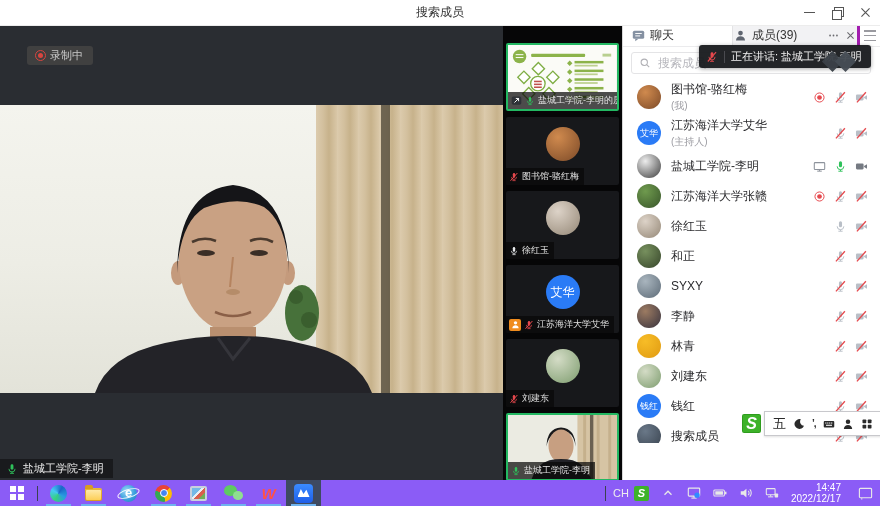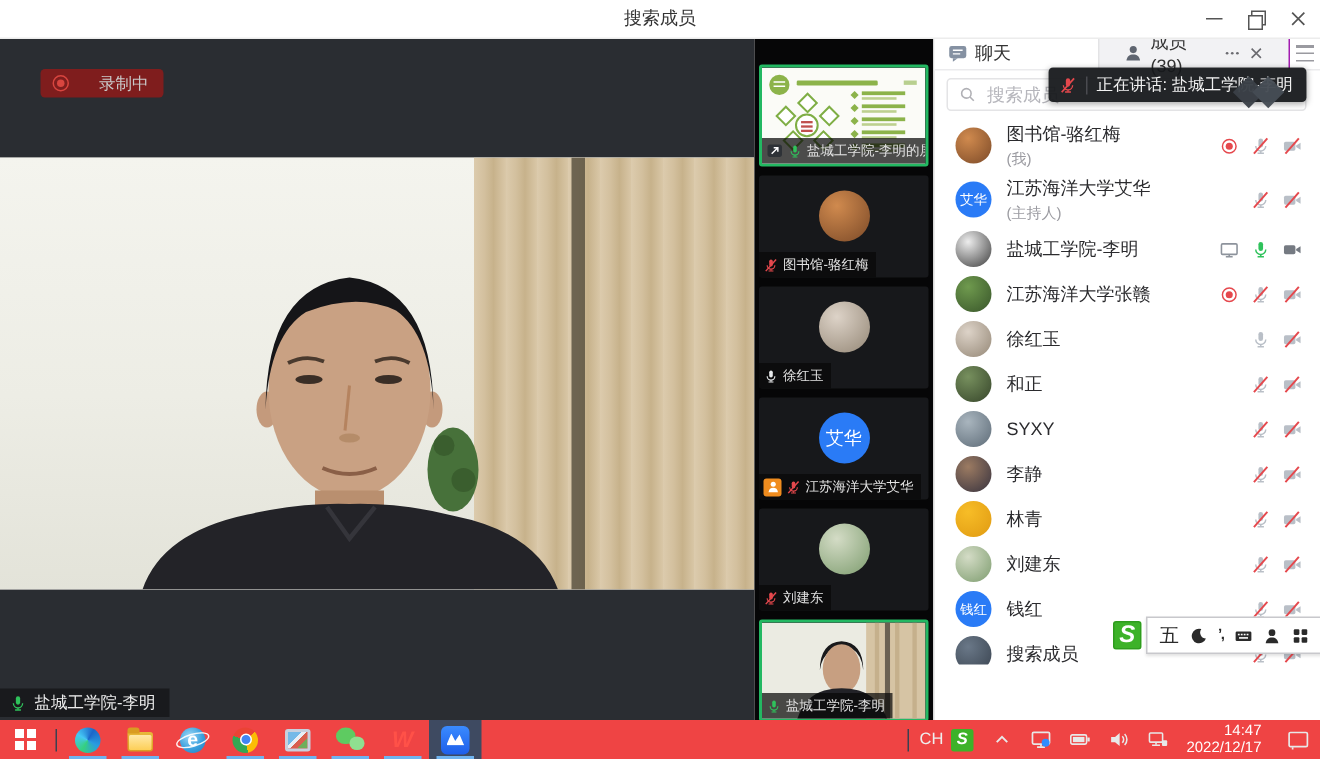--- a/index.html
+++ b/index.html
@@ -12,22 +12,22 @@
   .title{position:absolute;left:0;right:0;top:0;line-height:25px;text-align:center;font-size:12px;color:#333}
   .win-controls{position:absolute;right:8px;top:0;height:25px;display:flex;align-items:center;gap:15px;z-index:31}
   .wc{width:13px;height:13px;position:relative;cursor:default}
   .wc-min::after{content:"";position:absolute;left:1px;right:1px;top:6px;height:1.4px;background:#555}
   .wc-max::before{content:"";position:absolute;left:3px;top:1px;width:8px;height:8px;border:1.2px solid #555}
   .wc-max::after{content:"";position:absolute;left:1px;top:4px;width:8px;height:8px;border:1.2px solid #555;background:#fff}
   .wc-close svg{width:13px;height:13px}
 
   
   .stage{position:absolute;left:0;top:25px;width:503px;height:455px;background:#2a2d32;overflow:hidden}
-  .record-badge{position:absolute;left:27px;top:21px;height:19px;background:#7f1d1d;border-radius:3px;
-    display:flex;align-items:center;gap:20px;padding:0 10px 0 8px;color:#c9c9c9;font-size:11px;z-index:3}
+  .record-badge{position:absolute;left:27px;top:21px;height:19px;background:#404040;border-radius:3px;
+    display:flex;align-items:center;gap:4px;padding:0 10px 0 8px;color:#c9c9c9;font-size:11px;z-index:3}
   .rec-dot{width:9px;height:9px;border:1px solid #d8453f;border-radius:50%;position:relative;flex:none}
   .rec-dot::after{content:"";position:absolute;left:2px;top:2px;width:5px;height:5px;background:#d8453f;border-radius:50%}
   .video{position:absolute;left:0;top:80px;width:503px;height:288px;overflow:hidden;background:#eff0ea}
   .wall{position:absolute;inset:0;background:linear-gradient(180deg,#f4f4ee 0%,#ededE5 55%,#e3e3d9 100%)}
   .curtain{position:absolute;left:316px;top:0;width:187px;height:100%;
     background:repeating-linear-gradient(90deg,#dccbad 0px,#d3c09e 7px,#c7b28b 13px,#d9c7a7 21px)}
   .curtain-seam{position:absolute;left:381px;top:0;width:9px;height:100%;background:#544c3c;opacity:.8}
   .person-svg{position:absolute;inset:0;width:503px;height:288px}
   .speaker-label{position:absolute;left:0;bottom:2px;height:19px;background:rgba(22,22,25,.82);
     display:flex;align-items:center;gap:5px;padding:0 9px 0 6px;color:#ececec;font-size:11px;z-index:5}
@@ -46,21 +46,21 @@
   .t-host{width:12px;height:12px;background:#f08c1e;border-radius:2px;display:flex;align-items:center;justify-content:center;flex:none}
   .t-host svg{width:9px;height:9px}
   .t-fill{position:absolute;inset:0}
 
   
   .panel{position:absolute;left:622px;top:25px;width:258px;height:455px;background:#fff;border-left:1px solid #d8d8d8;box-sizing:border-box}
   .ptabs{position:absolute;left:0;top:0;width:100%;height:21px;border-bottom:1px solid #ebebed;background:#fff}
   .tab{display:flex;align-items:center;gap:5px;font-size:12px;color:#333}
   .tab-chat{position:absolute;left:9px;top:0;height:21px}
   .tab-members{position:absolute;left:109px;top:0;width:128px;height:21px;background:#f2f2f4;
-    border-left:1px solid #e3e3e5;border-right:1px solid #a21caf;padding:0 16px;box-sizing:border-box}
+    border-left:1px solid #e3e3e5;border-right:3px solid #a21caf;padding:0 1px;box-sizing:border-box}
   .tab-ic{width:13px;height:13px}.tab-ic svg{width:13px;height:13px}
   .tab-spacer{flex:1}
   .tab-btn{width:12px;height:12px;display:flex;align-items:center;justify-content:center}
   .tab-btn svg{width:11px;height:11px}
   .tab-handle{position:absolute;right:4px;top:5px;width:12px;height:11px;display:flex;flex-direction:column;justify-content:space-between}
   .tab-handle i{height:1.5px;background:#9a9aa0;display:block}
   .search-row{position:absolute;left:8px;right:9px;top:27px;height:22px;border:1px solid #e4e4e6;border-radius:3px;
     display:flex;align-items:center;gap:5px;padding:0 7px;background:#fff;box-sizing:border-box}
   .search-ic{width:12px;height:12px}.search-ic svg{width:12px;height:12px}
   .search-input{border:0;outline:0;flex:1;font-size:12px;color:#333;font-family:"Liberation Sans",sans-serif;min-width:0}
@@ -90,21 +90,21 @@
   .ime-mode{font-size:13px;line-height:1}
   .ime-ic{width:12px;height:12px}.ime-ic svg{width:12px;height:12px}
   .ime-punct{font-size:10px;font-weight:bold;line-height:1;letter-spacing:-1px}
 
   .panel-footer{position:absolute;left:0;bottom:0;width:100%;height:37px;background:#fff;z-index:15;
     display:flex;align-items:center;justify-content:center;gap:13px}
   .pf-btn{height:21px;padding:0 13px;background:#fff;border:1px solid #d4d4da;border-radius:2px;font-size:12px;color:#333;
     display:flex;align-items:center;font-family:"Liberation Sans",sans-serif}
 
   
-  .taskbar{position:absolute;left:0;top:480px;width:880px;height:26px;background:#ef4444;display:flex;align-items:center;z-index:40}
+  .taskbar{position:absolute;left:0;top:480px;width:880px;height:26px;background:#8b5cf6;display:flex;align-items:center;z-index:40}
   .tb-start{width:34px;height:26px;display:flex;align-items:center;justify-content:center}
   .icon-start{display:grid;grid-template-columns:6px 6px;grid-template-rows:6px 6px;gap:1.5px}
   .icon-start i{background:#fff;display:block}
   .tb-sep{width:1px;height:15px;background:#3a4150;margin:0 3px}
   .tb-app{width:35px;height:26px;position:relative;display:flex;align-items:center;justify-content:center;flex:none}
   .tb-app.running::after{content:"";position:absolute;left:5px;right:5px;bottom:0;height:2px;background:#6fb3ef}
   .tb-app.active{background:#3e4a61}
   .icon-edge{width:17px;height:17px;border-radius:50%;background:conic-gradient(from 210deg,#36d07f,#45c8f5,#1b66c9,#2a9ce0,#36d07f)}
   .icon-explorer{position:relative;width:17px;height:13px;background:linear-gradient(180deg,#e8b93a,#d99c22);border-radius:1px 2px 2px 2px;margin-top:2px}
   .icon-explorer::before{content:"";position:absolute;left:0;top:-3px;width:8px;height:4px;background:#d99c22;border-radius:2px 2px 0 0}

